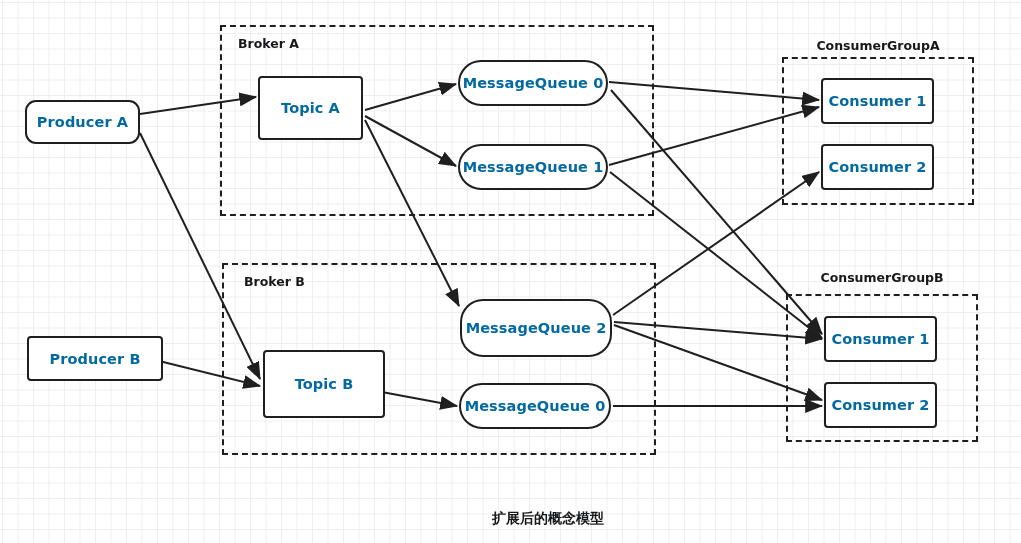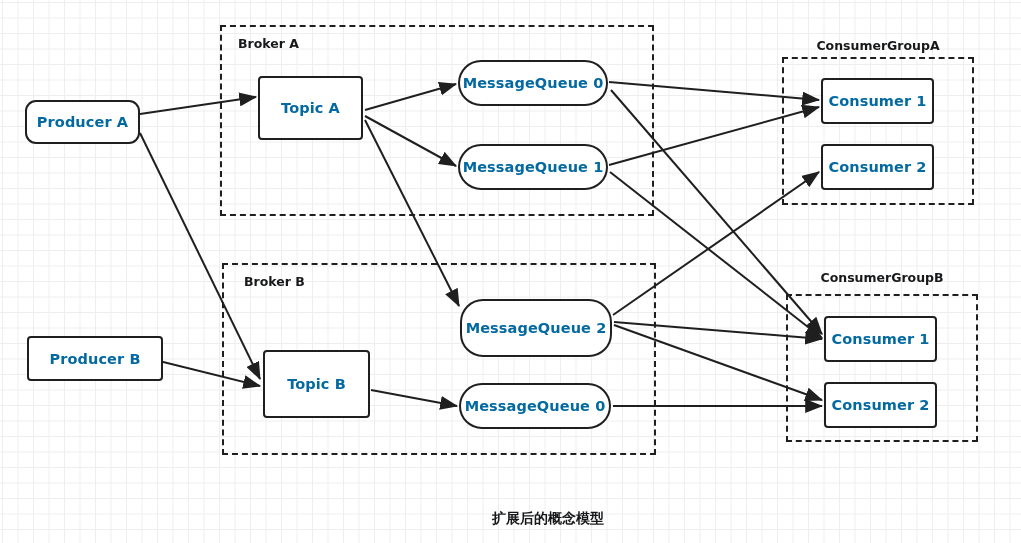--- a/index.html
+++ b/index.html
@@ -113,21 +113,21 @@
   <div id="node-layer">
       <div class="node rect" style="left: 25px; top: 100px; width: 115px; height: 44px; border-radius: 11px;">
         <span>Producer A</span>
       </div>
       <div class="node rect" style="left: 27px; top: 336px; width: 136px; height: 45px;">
         <span>Producer B</span>
       </div>
       <div class="node rect" style="left: 258px; top: 76px; width: 105px; height: 64px;">
         <span>Topic A</span>
       </div>
-      <div class="node rect" style="left: 263px; top: 350px; width: 107px; height: 68px;">
+      <div class="node rect" style="left: 263px; top: 350px; width: 122px; height: 68px;">
         <span>Topic B</span>
       </div>
       <div class="node pill" style="left: 458px; top: 60px; width: 150px; height: 46px;">
         <span>MessageQueue 0</span>
       </div>
       <div class="node pill" style="left: 458px; top: 144px; width: 150px; height: 46px;">
         <span>MessageQueue 1</span>
       </div>
       <div class="node pill" style="left: 460px; top: 299px; width: 152px; height: 58px;">
         <span>MessageQueue 2</span>

